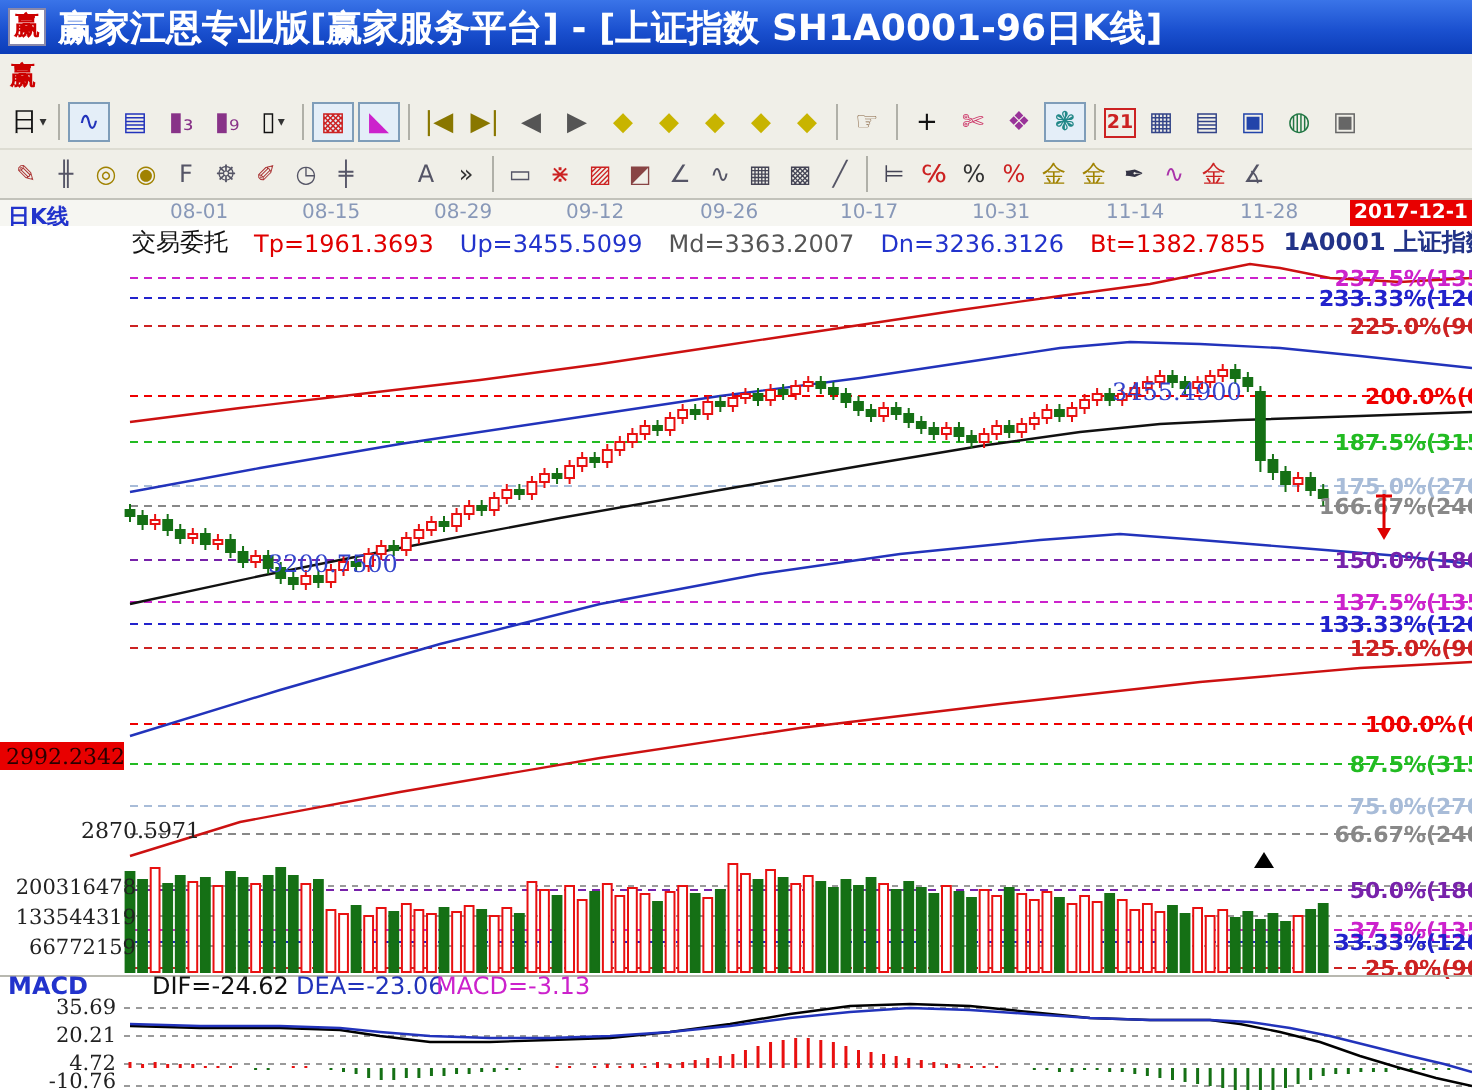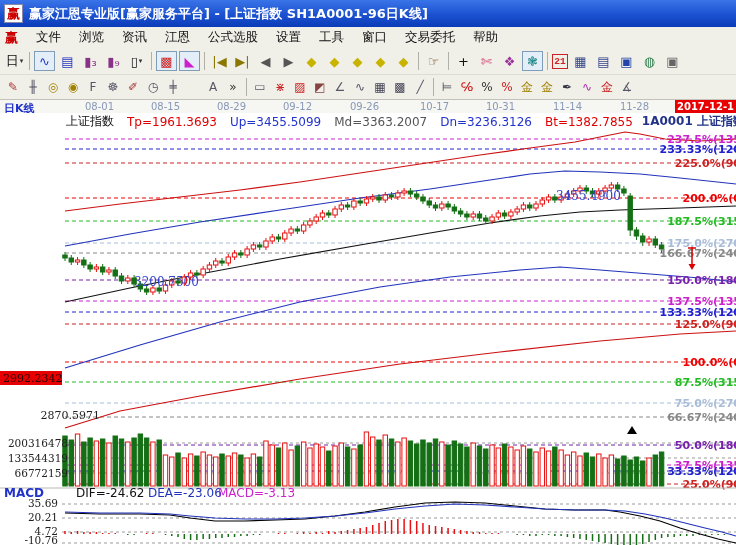--- a/index.html
+++ b/index.html
@@ -5,21 +5,21 @@
   html,body{margin:0;padding:0;width:736px;height:545px;overflow:hidden;
     font-family:"DejaVu Sans",sans-serif;background:#fff;}
   #win{position:relative;width:736px;height:545px;background:#fff;overflow:hidden;}
 
   
   .titlebar{position:absolute;top:0;left:0;right:0;height:27px;
     background:linear-gradient(180deg,#3a74e8 0%,#1b51d0 55%,#0b3cb8 100%);
     display:flex;align-items:center;padding:0 4px;color:#fff;box-sizing:border-box;}
   .app-ico{width:17px;height:17px;background:#fff;color:#c00;font-weight:bold;font-size:13px;
     line-height:17px;text-align:center;margin-right:6px;border:1px solid #88a;flex:0 0 auto;}
-  .wtitle{font-size:13px;font-weight:bold;white-space:nowrap;flex:1 1 auto;overflow:hidden;}
+  .wtitle{font-size:18px;font-weight:bold;white-space:nowrap;flex:1 1 auto;overflow:hidden;}
   .tbar-btn{margin-left:4px;width:46px;height:20px;background:#fdfdfd;border:1px solid #6a7a9a;
     color:#1133cc;font-size:12px;line-height:18px;text-align:center;flex:0 0 auto;}
 
   
   .menubar{position:absolute;top:27px;left:0;right:0;height:21px;background:#f0efe8;
     border-bottom:1px solid #cfcfc6;display:flex;align-items:center;font-size:12.5px;color:#111;}
   .menu-ico{color:#c00;font-weight:bold;margin:0 9px 0 5px;font-size:13px;}
   .menu-item{padding:0 9px;white-space:nowrap;}
 
   
@@ -55,32 +55,20 @@
 <body>
 
 <div id="win">
   <div class="titlebar">
     <span class="app-ico">赢</span>
     <span class="wtitle">赢家江恩专业版[赢家服务平台] - [上证指数  SH1A0001-96日K线]</span>
   </div>
 
   <div class="menubar">
     <span class="menu-ico">赢</span>
-    <span id="menu-items" style="display:flex">
-        <span class="menu-item">文件</span>
-        <span class="menu-item">浏览</span>
-        <span class="menu-item">资讯</span>
-        <span class="menu-item">江恩</span>
-        <span class="menu-item">公式选股</span>
-        <span class="menu-item">设置</span>
-        <span class="menu-item">工具</span>
-        <span class="menu-item">窗口</span>
-        <span class="menu-item">交易委托</span>
-        <span class="menu-item">帮助</span>
-      </span>
   </div>
 
   <div class="toolbar tb-r1" id="toolbar1">
       <span class="tb-icon" style="color: rgb(17, 17, 17);">日<span class="tb-dd">▾</span></span>
       <span class="tb-sep"></span>
       <span class="tb-icon active" style="color: rgb(34, 51, 187);">∿</span>
       <span class="tb-icon" style="color: rgb(34, 51, 187);">▤</span>
       <span class="tb-icon" style="color: rgb(136, 51, 136);">▮₃</span>
       <span class="tb-icon" style="color: rgb(136, 51, 136);">▮₉</span>
       <span class="tb-icon" style="color: rgb(17, 17, 17);">▯<span class="tb-dd">▾</span></span>
@@ -98,21 +86,21 @@
       <span class="tb-icon" style="color: rgb(200, 180, 0);">◆</span>
       <span class="tb-icon" style="color: rgb(200, 180, 0);">◆</span>
       <span class="tb-sep"></span>
       <span class="tb-icon" style="color: rgb(136, 102, 68);">☞</span>
       <span class="tb-sep"></span>
       <span class="tb-icon" style="color: rgb(17, 17, 17);">+</span>
       <span class="tb-icon" style="color: rgb(204, 51, 102);">✄</span>
       <span class="tb-icon" style="color: rgb(153, 51, 153);">❖</span>
       <span class="tb-icon active" style="color: rgb(34, 136, 136);">❃</span>
       <span class="tb-sep"></span>
-      <span class="tb-icon cal" style="color: rgb(204, 34, 34); font-family: Liberation Mono, monospace;">21</span>
+      <span class="tb-icon cal" style="color: rgb(204, 34, 34);">21</span>
       <span class="tb-icon" style="color: rgb(51, 68, 136);">▦</span>
       <span class="tb-icon" style="color: rgb(51, 68, 136);">▤</span>
       <span class="tb-icon" style="color: rgb(34, 68, 170);">▣</span>
       <span class="tb-icon" style="color: rgb(34, 119, 68);">◍</span>
       <span class="tb-icon" style="color: rgb(102, 102, 102);">▣</span>
     </div>
   <div class="toolbar tb-r2" id="toolbar2">
       <span class="tb-icon" style="color: rgb(170, 51, 51);">✎</span>
       <span class="tb-icon" style="color: rgb(85, 85, 102);">╫</span>
       <span class="tb-icon" style="color: rgb(160, 130, 0);">◎</span>
@@ -149,21 +137,21 @@
     </div>
 
   <div class="daterow">
     <span class="klabel">日K线</span>
     <span id="dateticks"><span class="dtick" style="left: 85px;">08-01</span><span class="dtick" style="left: 151px;">08-15</span><span class="dtick" style="left: 217px;">08-29</span><span class="dtick" style="left: 283px;">09-12</span><span class="dtick" style="left: 350px;">09-26</span><span class="dtick" style="left: 420px;">10-17</span><span class="dtick" style="left: 486px;">10-31</span><span class="dtick" style="left: 553px;">11-14</span><span class="dtick" style="left: 620px;">11-28</span></span>
     <span class="curdate">2017-12-1</span>
   </div>
 
   <div class="indheader" id="indheader">
     <span class="ind-right">1A0001 上证指数</span>
-  <span style="color: rgb(17, 17, 17);">上证指数</span>
+  <span style="color: rgb(17, 17, 17);">交易委托</span>
       <span style="color: rgb(224, 0, 0);">Tp=1961.3693</span>
       <span style="color: rgb(34, 51, 204);">Up=3455.5099</span>
       <span style="color: rgb(85, 85, 85);">Md=3363.2007</span>
       <span style="color: rgb(34, 51, 204);">Dn=3236.3126</span>
       <span style="color: rgb(224, 0, 0);">Bt=1382.7855</span>
     </div>
 
   <svg id="chart" width="736" height="415">
       <g>
         <line x1="65" y1="9" x2="736" y2="9" stroke="#cc22cc" stroke-width="1" stroke-dasharray="4 3"></line>

